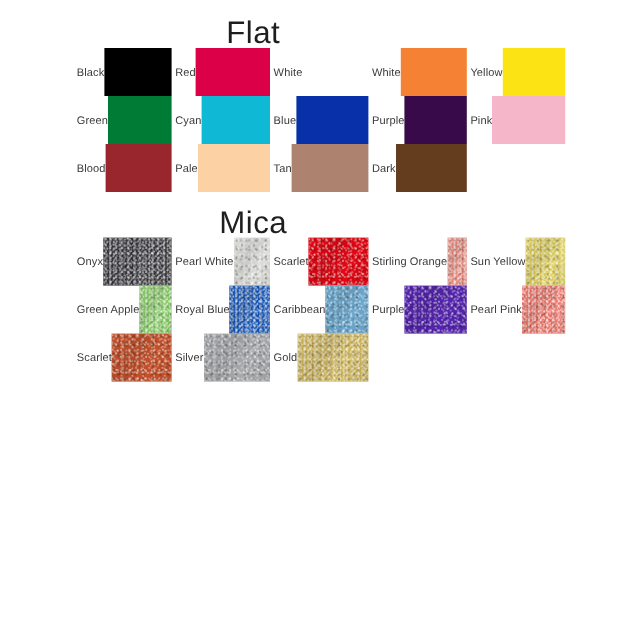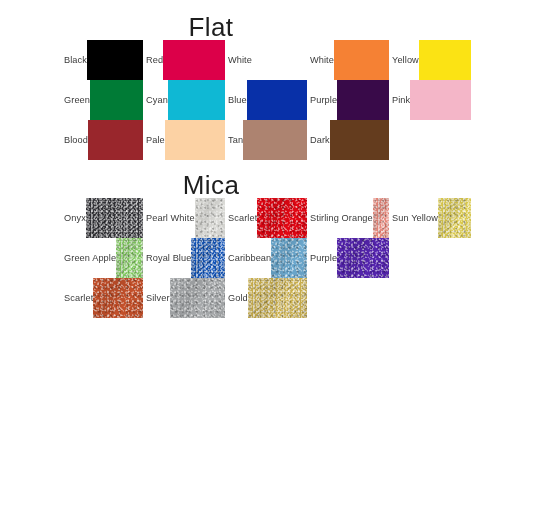--- a/index.html
+++ b/index.html
@@ -221,20 +221,24 @@
         <div class="swatch mica sparkle" style="background-color: rgb(18, 84, 184);"></div>
       </div>
       <div class="cell">
         <div class="swatch-label">Caribbean</div>
         <div class="swatch mica" style="background-color: rgb(107, 168, 206);"></div>
       </div>
       <div class="cell">
         <div class="swatch-label">Purple</div>
         <div class="swatch mica" style="background-color: rgb(85, 36, 176);"></div>
       </div>
+      <div class="cell">
+        <div class="swatch-label">Pearl Pink</div>
+        <div class="swatch mica sparkle" style="background-color: rgb(240, 112, 100);"></div>
+      </div>
     </div>
 
     <div class="grid">
       <div class="cell">
         <div class="swatch-label">Scarlet</div>
         <div class="swatch mica" style="background-color: rgb(196, 80, 42);"></div>
       </div>
       <div class="cell">
         <div class="swatch-label">Silver</div>
         <div class="swatch mica" style="background-color: rgb(168, 171, 173);"></div>

